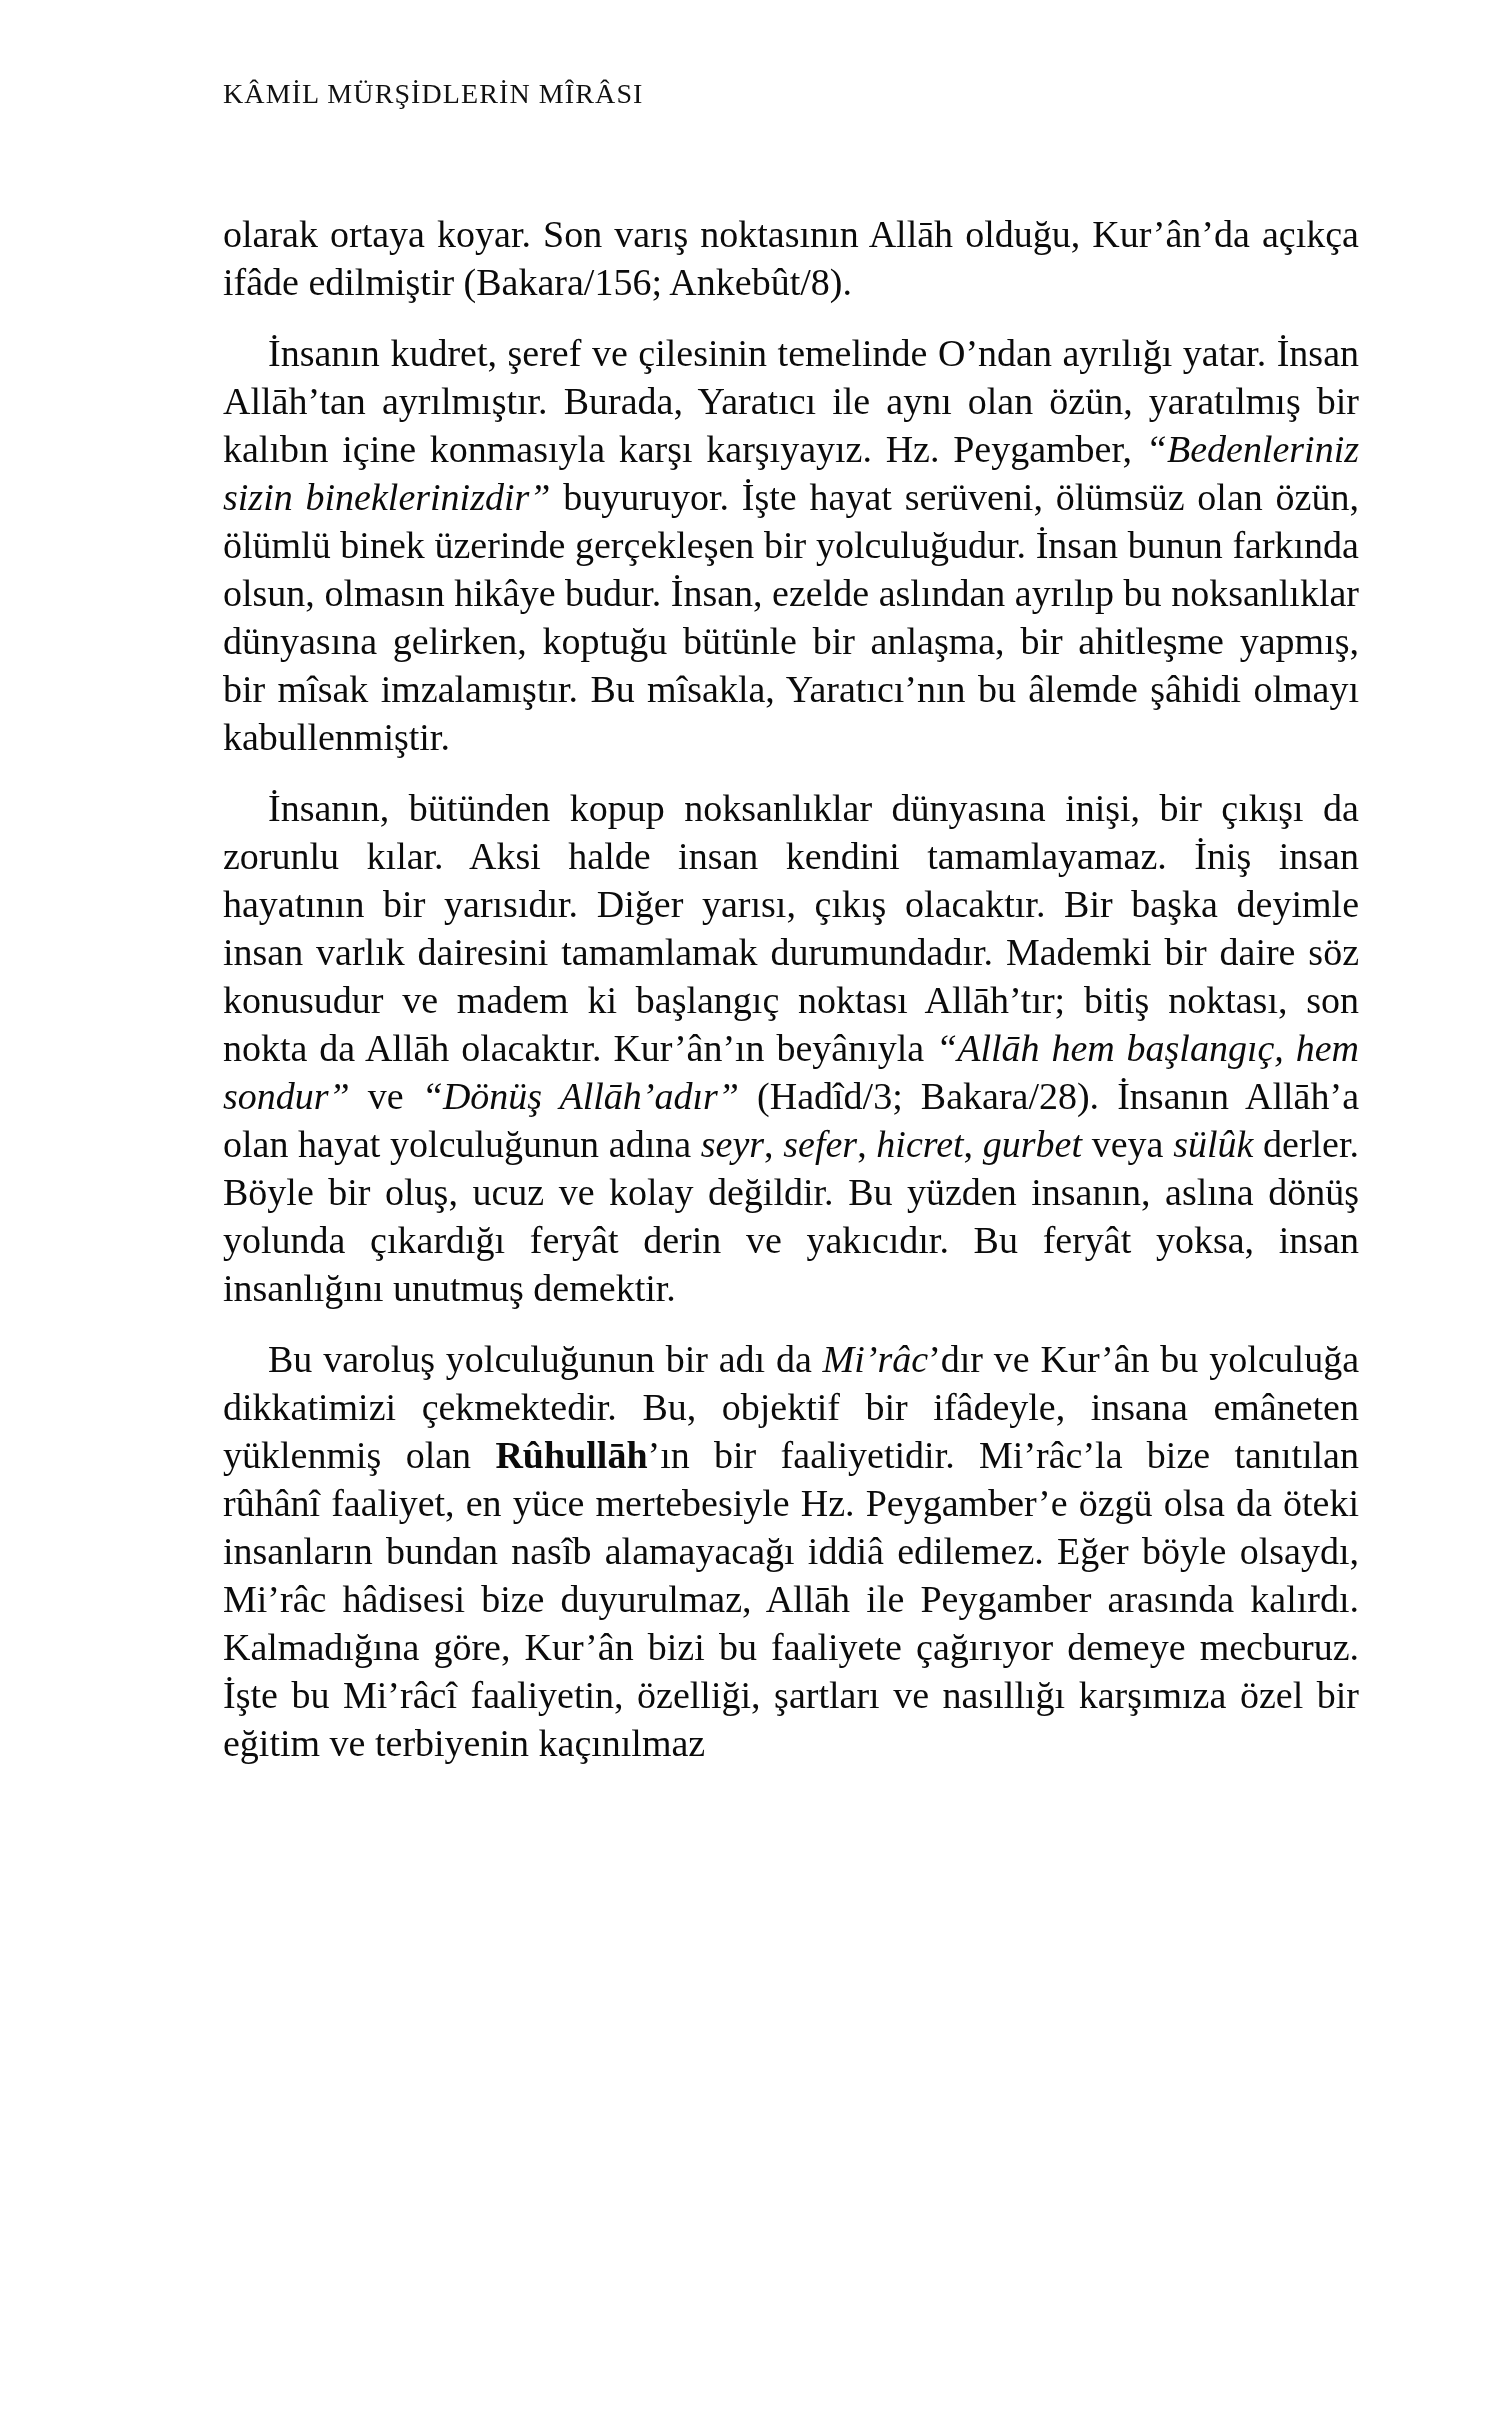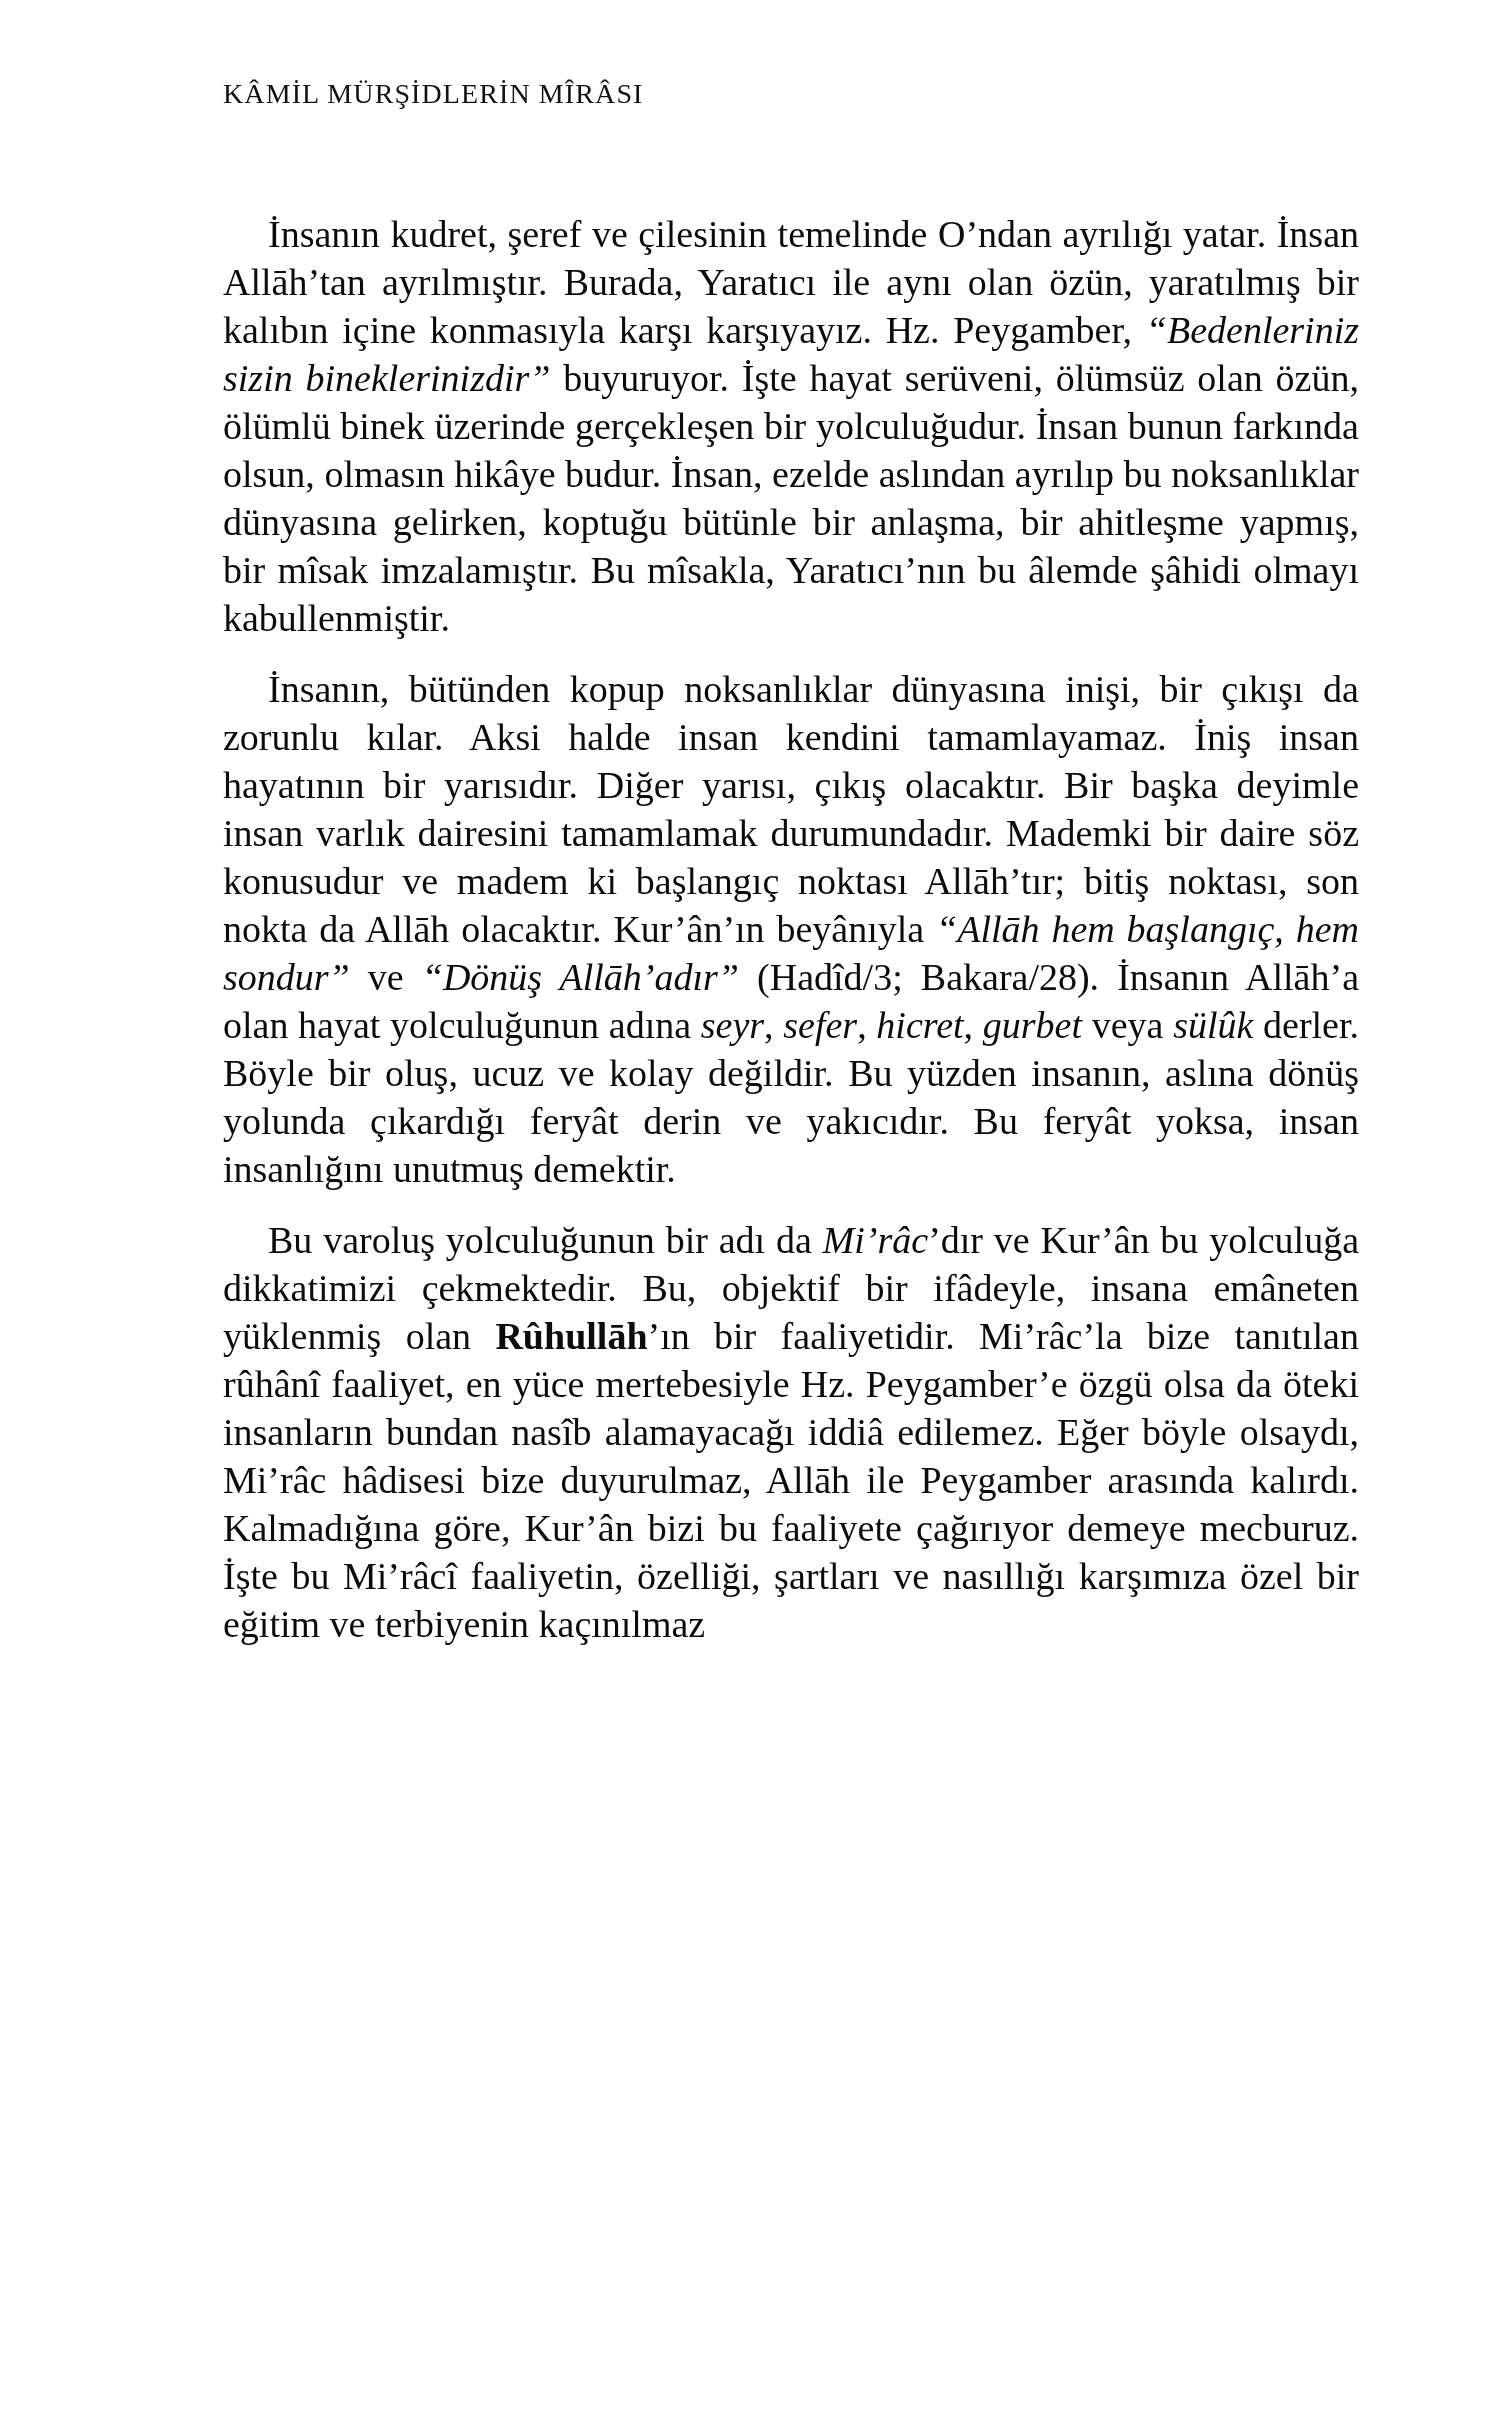--- a/index.html
+++ b/index.html
@@ -66,19 +66,20 @@
   }
 </style>
 </head>
 <body>
 
 <div class="page">
 
   <div class="running-header">KÂMİL MÜRŞİDLERİN MÎRÂSI</div>
 
   <div class="content">
+    <p class="para" id="para-0"><span>olarak ortaya koyar. Son varış noktasının Allāh olduğu, Kur’ân’da açıkça ifâde edilmiştir (Bakara/156; Ankebût/8).</span></p>
     <p class="para indent" id="para-1"><span>İnsanın kudret, şeref ve çilesinin temelinde O’ndan ayrılığı yatar. İnsan Allāh’tan ayrılmıştır. Burada, Yaratıcı ile aynı olan özün, yaratılmış bir kalıbın içine konmasıyla karşı karşıyayız. Hz. Peygamber, </span><span class="it">“Bedenleriniz sizin bineklerinizdir”</span><span> buyuruyor. İşte hayat serüveni, ölümsüz olan özün, ölümlü binek üzerinde gerçekleşen bir yolculuğudur. İnsan bunun farkında olsun, olmasın hikâye budur. İnsan, ezelde aslından ayrılıp bu noksanlıklar dünyasına gelirken, koptuğu bütünle bir anlaşma, bir ahitleşme yapmış, bir mîsak imzalamıştır. Bu mîsakla, Yaratıcı’nın bu âlemde şâhidi olmayı kabullenmiştir.</span></p>
     <p class="para indent" id="para-2"><span>İnsanın, bütünden kopup noksanlıklar dünyasına inişi, bir çıkışı da zorunlu kılar. Aksi halde insan kendini tamamlayamaz. İniş insan hayatının bir yarısıdır. Diğer yarısı, çıkış olacaktır. Bir başka deyimle insan varlık dairesini tamamlamak durumundadır. Mademki bir daire söz konusudur ve madem ki başlangıç noktası Allāh’tır; bitiş noktası, son nokta da Allāh olacaktır. Kur’ân’ın beyânıyla </span><span class="it">“Allāh hem başlangıç, hem sondur”</span><span> ve </span><span class="it">“Dönüş Allāh’adır”</span><span> (Hadîd/3; Bakara/28). İnsanın Allāh’a olan hayat yolculuğunun adına </span><span class="it">seyr</span><span>, </span><span class="it">sefer</span><span>, </span><span class="it">hicret</span><span>, </span><span class="it">gurbet</span><span> veya </span><span class="it">sülûk</span><span> derler. Böyle bir oluş, ucuz ve kolay değildir. Bu yüzden insanın, aslına dönüş yolunda çıkardığı feryât derin ve yakıcıdır. Bu feryât yoksa, insan insanlığını unutmuş demektir.</span></p>
     <p class="para indent" id="para-3"><span>Bu varoluş yolculuğunun bir adı da </span><span class="it">Mi’râc</span><span>’dır ve Kur’ân bu yolculuğa dikkatimizi çekmektedir. Bu, objektif bir ifâdeyle, insana emâneten yüklenmiş olan </span><span class="bd">Rûhullāh</span><span>’ın bir faaliyetidir. Mi’râc’la bize tanıtılan rûhânî faaliyet, en yüce mertebesiyle Hz. Peygamber’e özgü olsa da öteki insanların bundan nasîb alamayacağı iddiâ edilemez. Eğer böyle olsaydı, Mi’râc hâdisesi bize duyurulmaz, Allāh ile Peygamber arasında kalırdı. Kalmadığına göre, Kur’ân bizi bu faaliyete çağırıyor demeye mecburuz. İşte bu Mi’râcî faaliyetin, özelliği, şartları ve nasıllığı karşımıza özel bir eğitim ve terbiyenin kaçınılmaz</span></p>
   </div>
 
 </div>
 
 
 </body></html>

